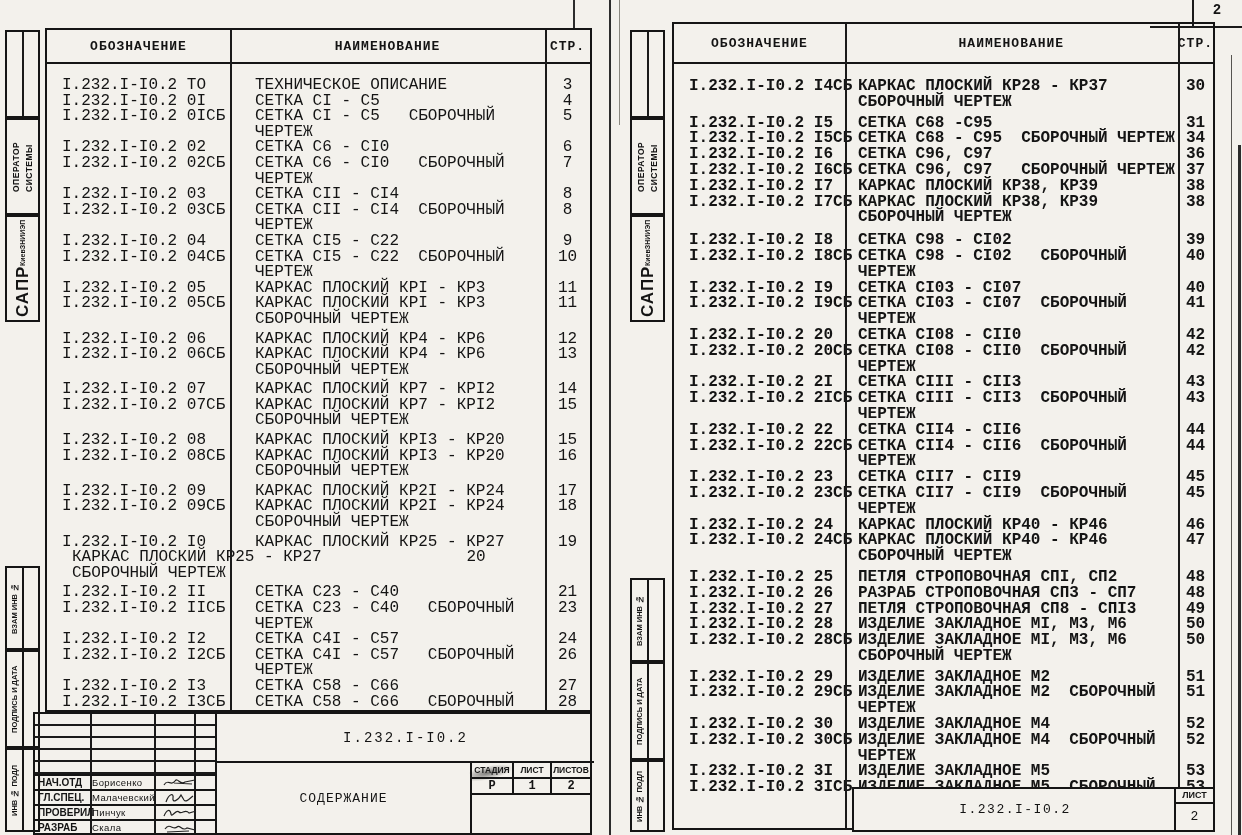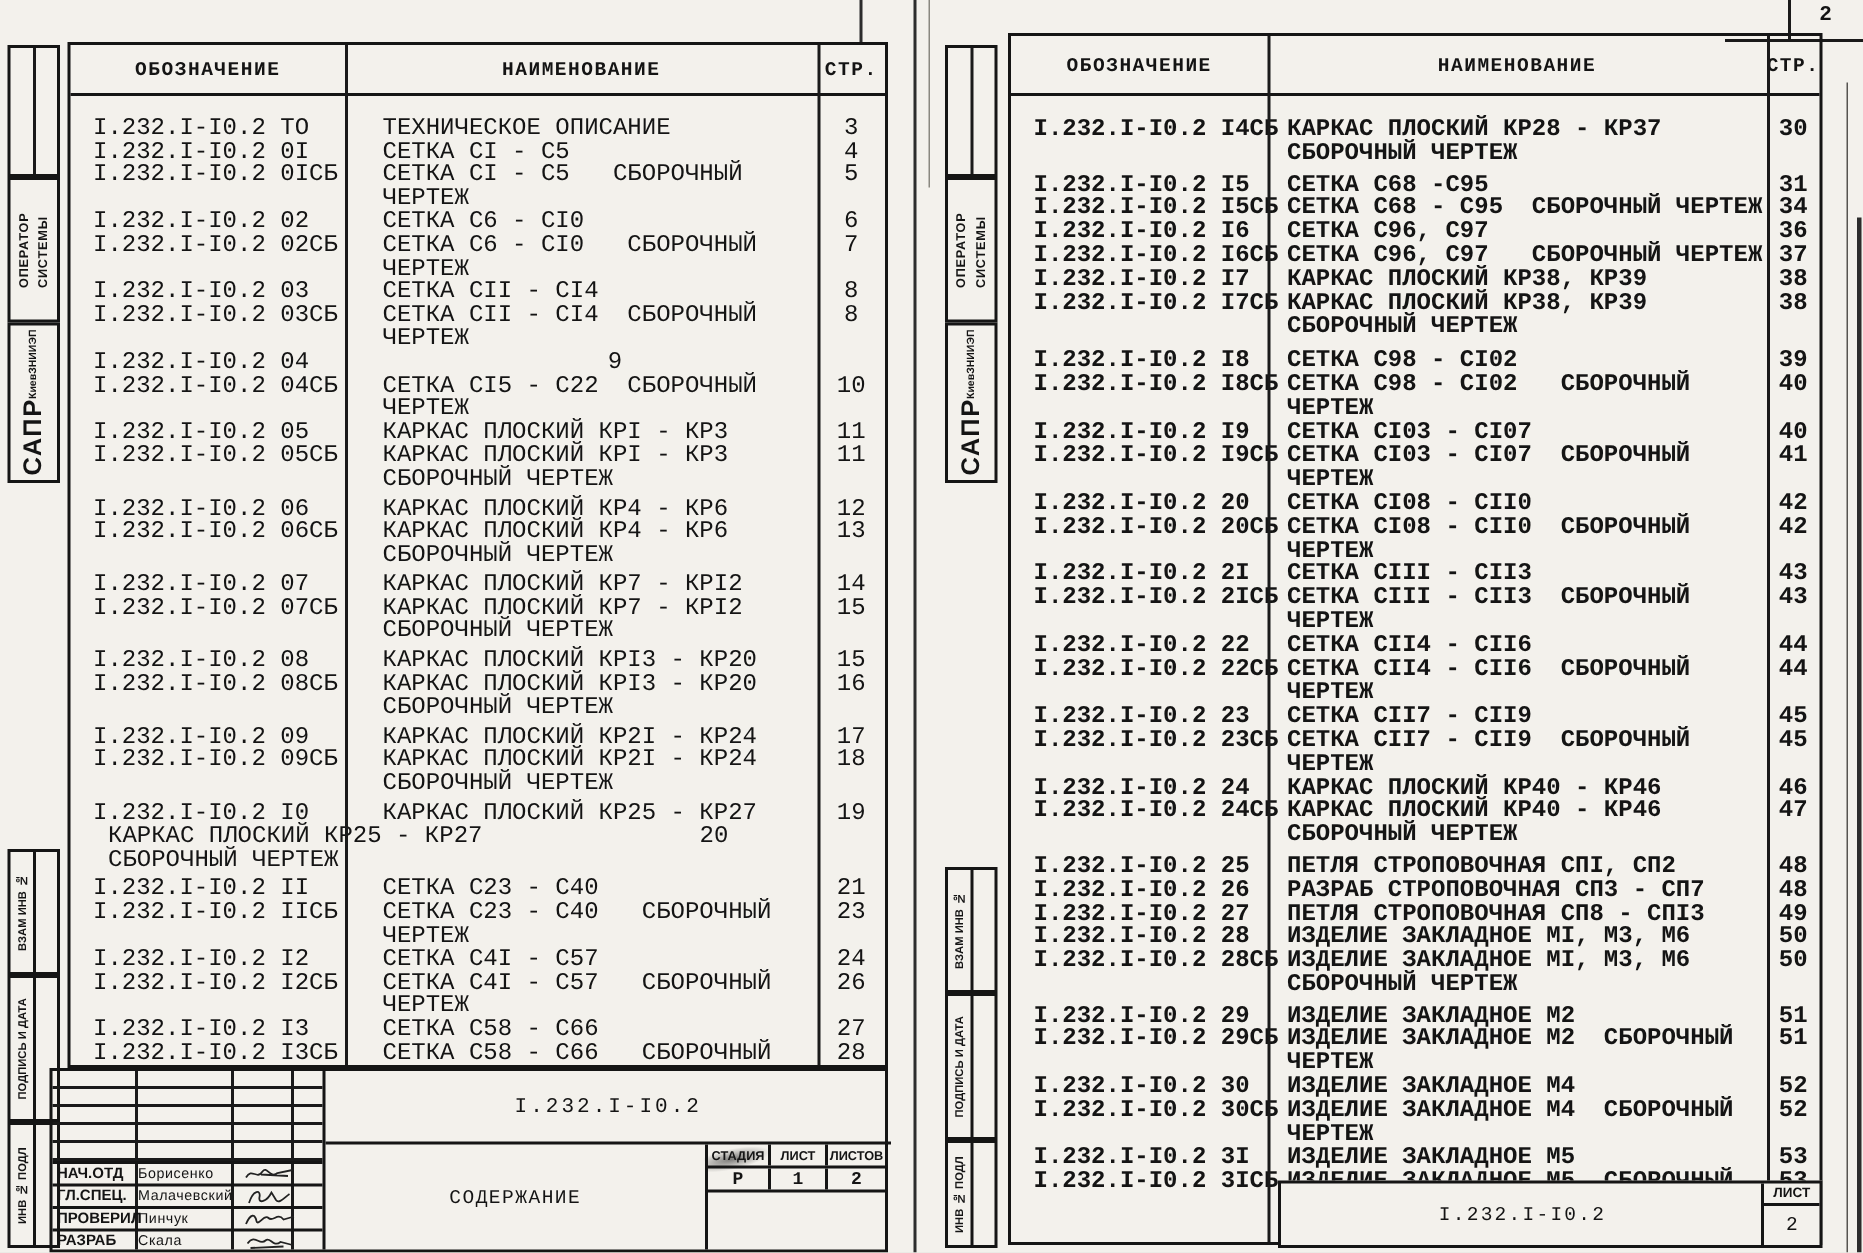--- a/index.html
+++ b/index.html
@@ -197,20 +197,21 @@
           <div class="cell-n">СЕТКА СII - СI4</div>
           <div class="cell-p">8</div>
         </div>
         <div class="trow">
           <div class="cell-d">I.232.I-I0.2 03СБ</div>
           <div class="cell-n">СЕТКА СII - СI4  СБОРОЧНЫЙ ЧЕРТЕЖ</div>
           <div class="cell-p">8</div>
         </div>
         <div class="trow">
           <div class="cell-d">I.232.I-I0.2 04</div>
+          <div class="cell-n">СЕТКА СI5 - С22</div>
           <div class="cell-p">9</div>
         </div>
         <div class="trow">
           <div class="cell-d">I.232.I-I0.2 04СБ</div>
           <div class="cell-n">СЕТКА СI5 - С22  СБОРОЧНЫЙ ЧЕРТЕЖ</div>
           <div class="cell-p">10</div>
         </div>
         <div class="trow">
           <div class="cell-d">I.232.I-I0.2 05</div>
           <div class="cell-n">КАРКАС ПЛОСКИЙ КРI - КР3</div>

